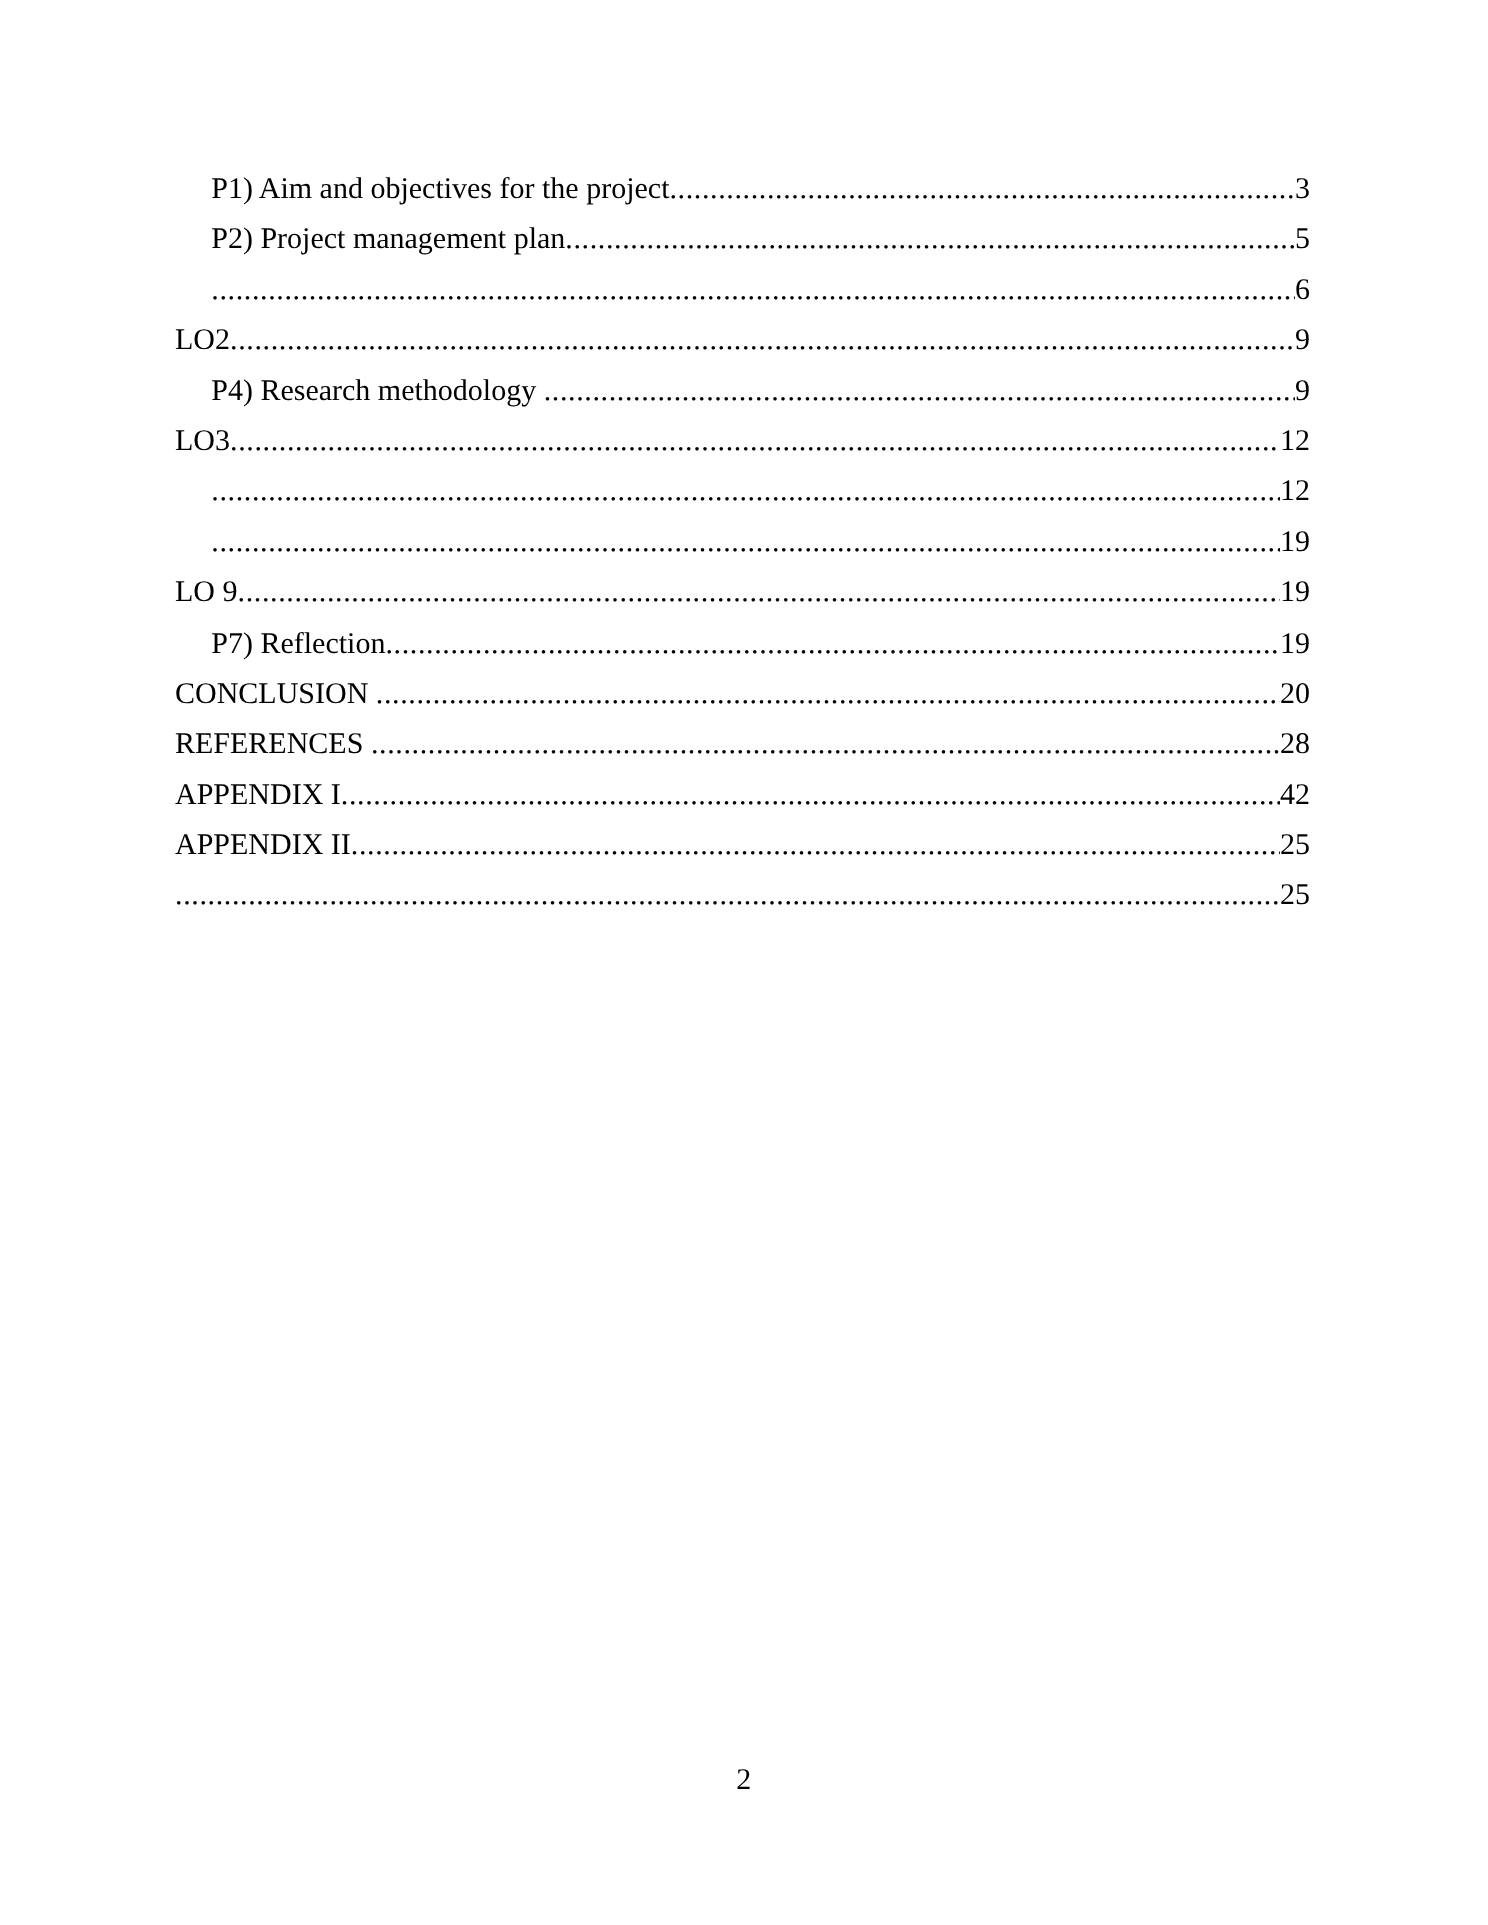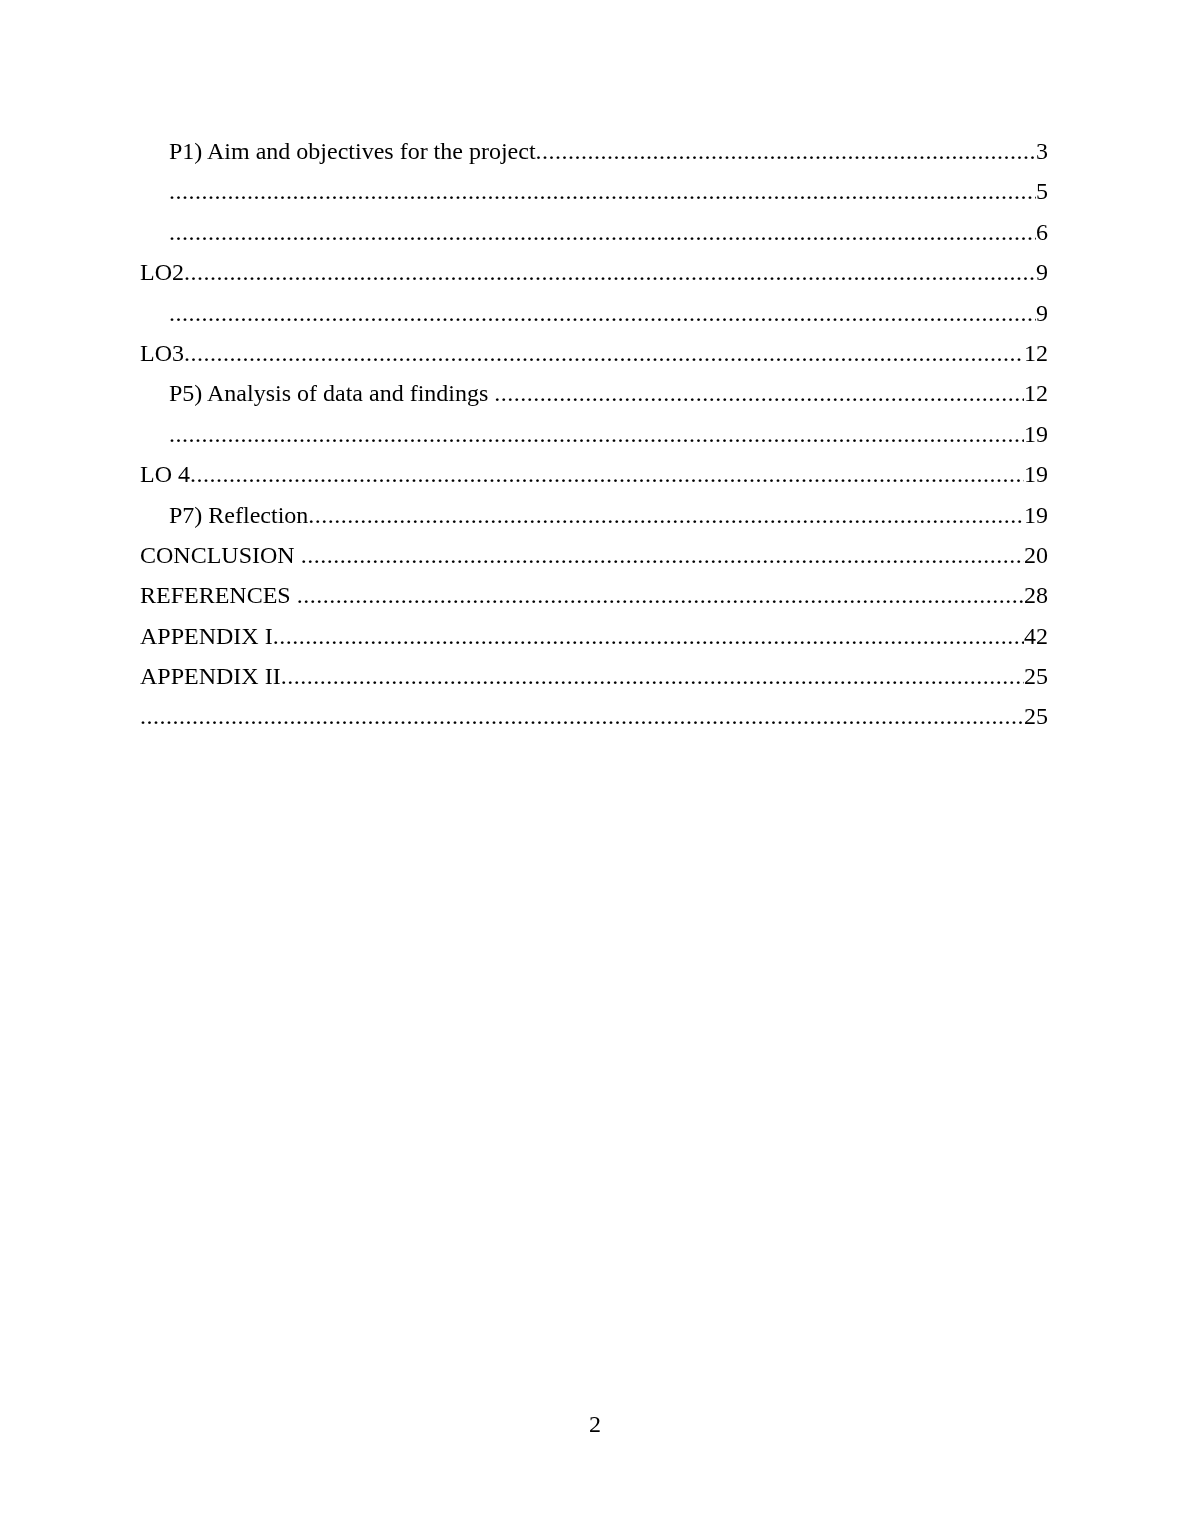--- a/index.html
+++ b/index.html
@@ -65,59 +65,60 @@
 
 <div class="page">
   <div class="toc" id="toc">
   <div class="toc-row indent">
     <span class="toc-label">P1) Aim and objectives for the project</span>
     <span class="toc-dots" aria-hidden="true">........................................................................................................................................................................................................................................................................................</span>
     <span class="toc-page">3</span>
   </div>
 
   <div class="toc-row indent">
+    <span class="toc-label">P2) Project management plan</span>
     <span class="toc-dots" aria-hidden="true">........................................................................................................................................................................................................................................................................................</span>
     <span class="toc-page">5</span>
   </div>
 
   <div class="toc-row indent">
     <span class="toc-dots" aria-hidden="true">........................................................................................................................................................................................................................................................................................</span>
     <span class="toc-page">6</span>
   </div>
 
   <div class="toc-row">
     <span class="toc-label">LO2</span>
     <span class="toc-dots" aria-hidden="true">........................................................................................................................................................................................................................................................................................</span>
     <span class="toc-page">9</span>
   </div>
 
   <div class="toc-row indent">
+    <span class="toc-label">P4) Research methodology </span>
     <span class="toc-dots" aria-hidden="true">........................................................................................................................................................................................................................................................................................</span>
     <span class="toc-page">9</span>
   </div>
 
   <div class="toc-row">
     <span class="toc-label">LO3</span>
     <span class="toc-dots" aria-hidden="true">........................................................................................................................................................................................................................................................................................</span>
     <span class="toc-page">12</span>
   </div>
 
   <div class="toc-row indent">
-    <span class="toc-label">P5) Analysis of data and findings </span>
     <span class="toc-dots" aria-hidden="true">........................................................................................................................................................................................................................................................................................</span>
     <span class="toc-page">12</span>
   </div>
 
   <div class="toc-row indent">
     <span class="toc-dots" aria-hidden="true">........................................................................................................................................................................................................................................................................................</span>
     <span class="toc-page">19</span>
   </div>
 
   <div class="toc-row">
-    <span class="toc-label">LO 4</span>
+    <span class="toc-label">LO 9</span>
     <span class="toc-dots" aria-hidden="true">........................................................................................................................................................................................................................................................................................</span>
     <span class="toc-page">19</span>
   </div>
 
   <div class="toc-row indent">
     <span class="toc-label">P7) Reflection</span>
     <span class="toc-dots" aria-hidden="true">........................................................................................................................................................................................................................................................................................</span>
     <span class="toc-page">19</span>
   </div>
 

